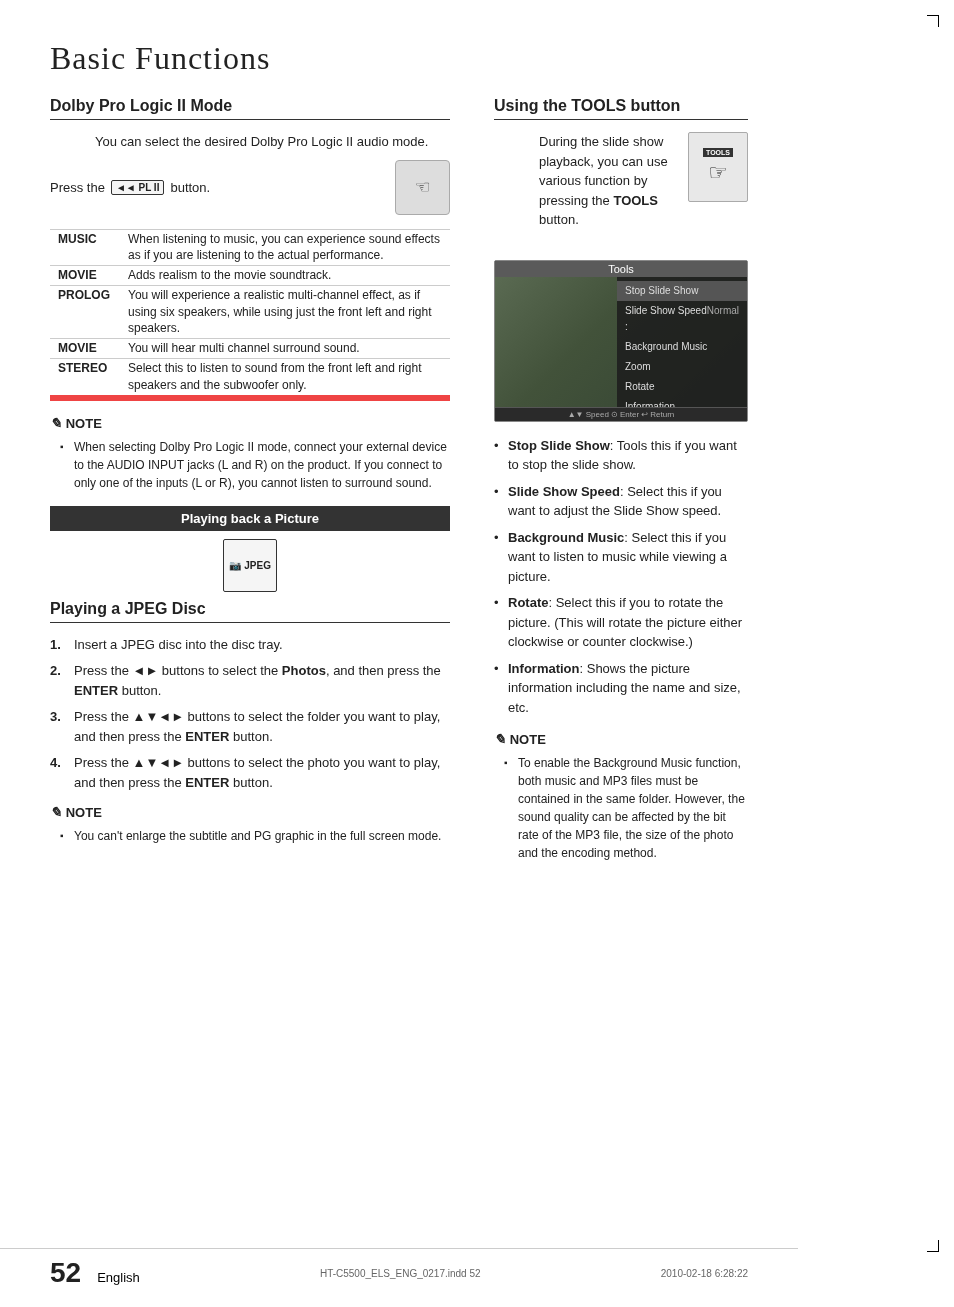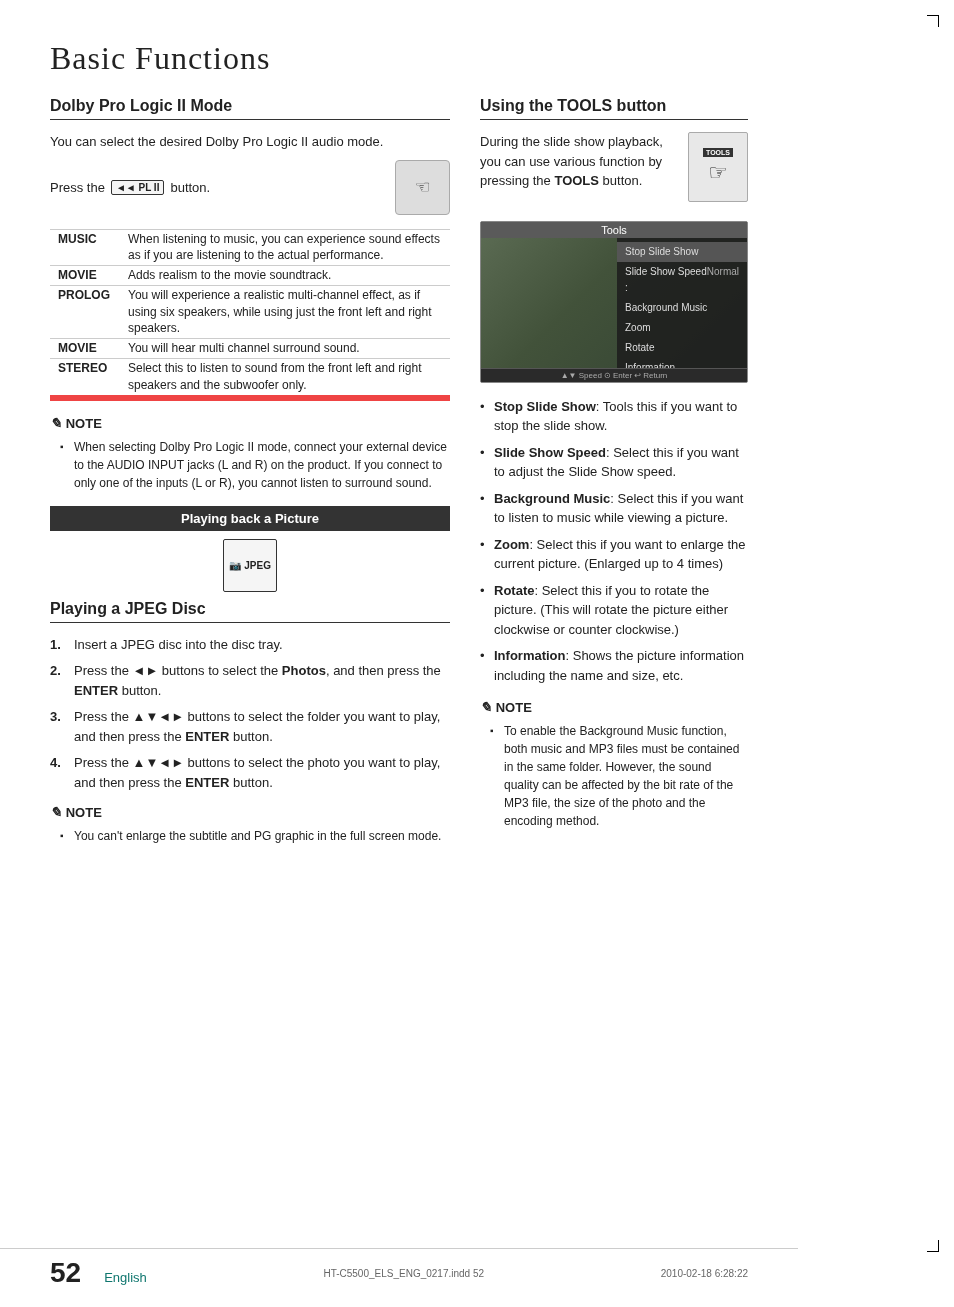--- a/index.html
+++ b/index.html
@@ -38,41 +38,41 @@
       font-weight: 300;
       font-family: Georgia, serif;
       color: #222;
       margin-bottom: 20px;
       letter-spacing: 1px;
     }
 
     
     .columns {
       display: flex;
-      gap: 30px;
+      gap: 44px;
     }
     .left-col {
       width: 400px;
       flex-shrink: 0;
     }
     .right-col {
       flex: 1;
     }
 
     
     .section-title {
       font-size: 16px;
       font-weight: bold;
       border-bottom: 1px solid #333;
       padding-bottom: 4px;
       margin-bottom: 12px;
     }
 
     
-    p { margin-bottom: 8px; line-height: 1.5; }
+    p { margin-bottom: 8px; line-height: 1.5; margin-left: 45px; }
 
     
     .press-line {
       display: flex;
       align-items: center;
       gap: 6px;
       margin-bottom: 14px;
       font-size: 13px;
     }
     .button-icon {
@@ -320,30 +320,30 @@
       align-items: center;
       padding: 0 50px;
       border-top: 1px solid #ccc;
       padding-top: 8px;
       font-size: 10px;
       color: #666;
     }
     .page-number {
       display: flex;
       align-items: baseline;
-      gap: 23px;
+      gap: 16px;
     }
     .page-num-big {
       font-size: 28px;
       font-weight: bold;
       color: #222;
     }
     .page-lang {
       font-size: 13px;
-      color: #0f766e;
+      color: #000000;
     }
     b, strong { font-weight: bold; }
   </style>
 </head>
 <body>
 
 <div class="corner-mark corner-tl"></div>
 <div class="corner-mark corner-tr"></div>
 <div class="corner-mark corner-bl"></div>
 <div class="corner-mark corner-br"></div>
@@ -492,21 +492,20 @@
               </div>
             </div>
         </div>
         <div class="tools-menu-footer">▲▼ Speed   ⊙ Enter   ↩ Return</div>
       </div>
 
       <ul class="tools-list" id="tools-bullets">
           <li><strong>Stop Slide Show</strong><span>: Tools this if you want to stop the slide show.</span></li>
           <li><strong>Slide Show Speed</strong><span>: Select this if you want to adjust the Slide Show speed.</span></li>
           <li><strong>Background Music</strong><span>: Select this if you want to listen to music while viewing a picture.</span></li>
-          <li><strong>Zoom</strong><span>: Select this if you want to enlarge the current picture. (Enlarged up to 4 times)</span></li>
           <li><strong>Rotate</strong><span>: Select this if you to rotate the picture. (This will rotate the picture either clockwise or counter clockwise.)</span></li>
           <li><strong>Information</strong><span>: Shows the picture information including the name and size, etc.</span></li>
         </ul>
 
       <div class="note-section">
         <div class="note-title">
           <span class="note-icon">✎</span>
           <span>NOTE</span>
         </div>
         <ul class="note-list" id="right-notes">

